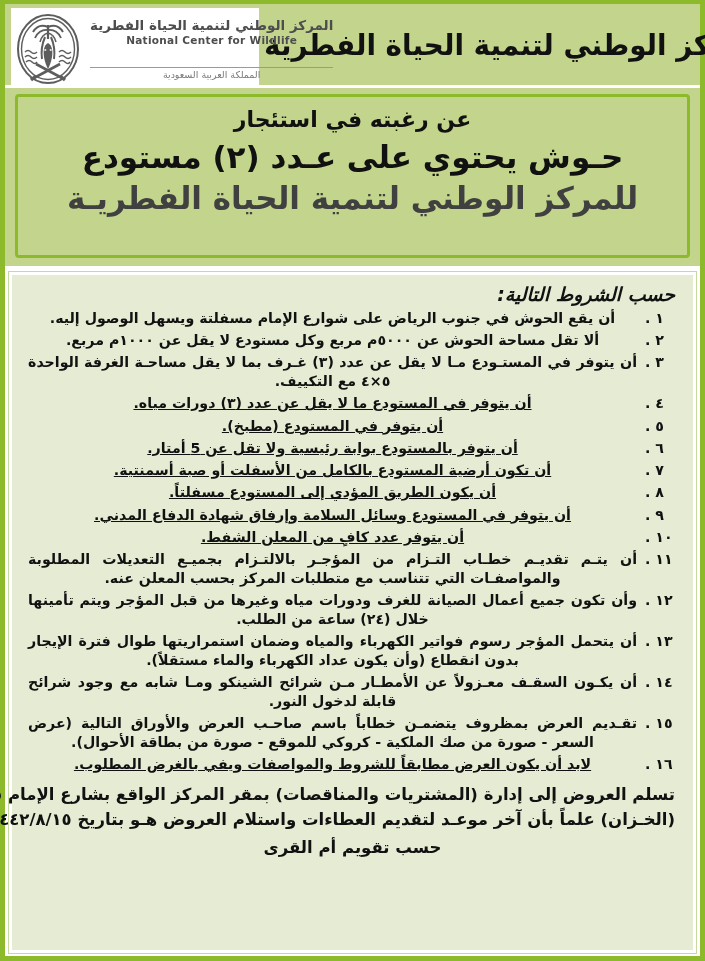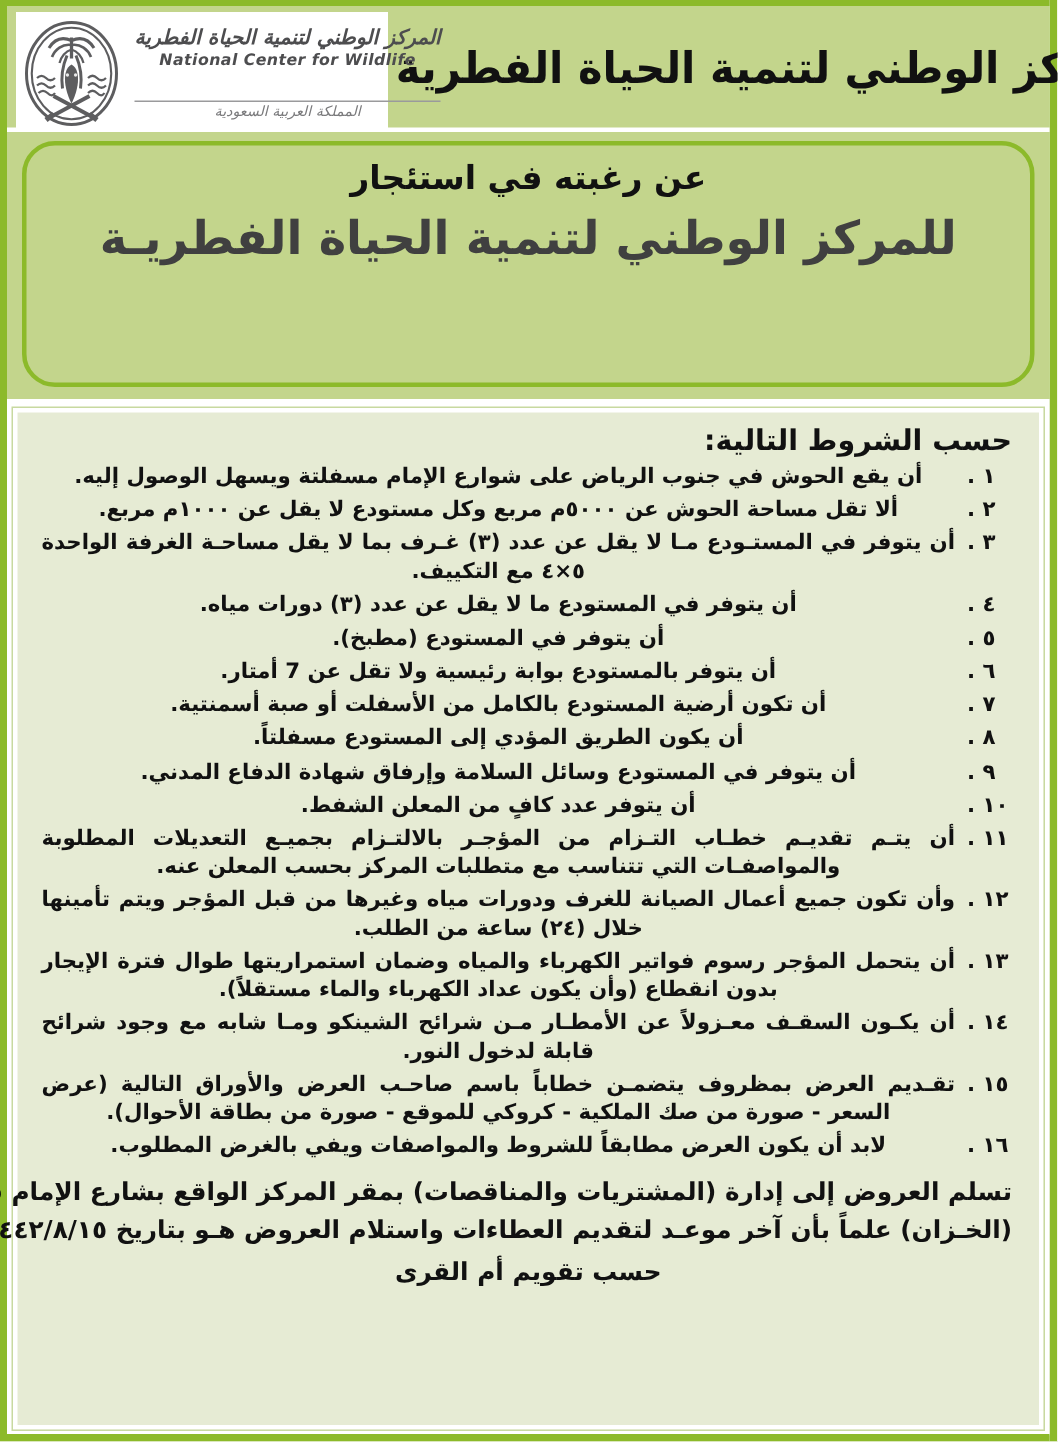--- a/index.html
+++ b/index.html
@@ -48,21 +48,20 @@
     border: 1px solid #ffffff;
     display: flex;
     flex-direction: row-reverse;
     align-items: center;
     justify-content: flex-start;
     order: 2;
     flex: 0 0 248px;
     position: absolute;
     left: 2px;
     top: 4px;
-    font-style: italic;
   }
 
   .logo-emblem {
     flex: 0 0 auto;
     width: 72px;
     height: 80px;
     display: flex;
     align-items: center;
     justify-content: center;
   }
@@ -118,21 +117,21 @@
     box-sizing: border-box;
     height: 182px;
     background: #c3d58c;
     border-bottom: 4px solid #ffffff;
     padding: 6px 10px 8px 10px;
   }
   .title-panel-inner {
     box-sizing: border-box;
     height: 100%;
     border: 3px solid #8cba2a;
-    border-radius: 22px;
+    border-radius: 4px;
     border-top-color: #8cba2a;
     display: flex;
     flex-direction: column;
     align-items: center;
     justify-content: flex-start;
     padding-top: 10px;
   }
   .subtitle-1 {
     font-size: 22px;
     font-weight: 700;
@@ -173,20 +172,21 @@
     outline: 1px solid #c8d9a0;
     padding: 6px 14px 6px 14px;
   }
 
   .cond-heading {
     text-align: right;
     font-size: 19px;
     font-weight: 700;
     color: #111111;
     margin: 2px 4px 4px 0;
+    font-style: italic;
   }
 
   ol.cond-list {
     list-style: none;
     margin: 0;
     padding: 0;
   }
 
   li.cond-item {
     display: flex;
@@ -208,20 +208,21 @@
   }
   li.cond-item .txt {
     flex: 1 1 auto;
     text-align: justify;
     text-align-last: center;
     padding-left: 2px;
   }
   li.cond-item.short .txt {
     text-align: left;
     text-align-last: center;
+    text-decoration: underline;
   }
 
   
   .footer-note {
     margin-top: 8px;
     text-align: center;
     font-size: 16.5px;
     font-weight: 700;
     color: #111111;
     line-height: 1.55;
@@ -293,20 +294,21 @@
         <div class="logo-ar1">المركز الوطني لتنمية الحياة الفطرية</div>
         <div class="logo-en">National Center for Wildlife</div>
         <div class="logo-ar2">المملكة العربية السعودية</div>
       </div>
     </div>
   </div>
 
   <div class="title-panel">
     <div class="title-panel-inner">
       <div class="subtitle-1">عن رغبته في استئجار</div>
+      <div class="subtitle-2">حـوش يحتوي على عـدد (٢) مستودع</div>
       <div class="subtitle-3">للمركز الوطني لتنمية الحياة الفطريـة</div>
     </div>
   </div>
 
   <div class="conditions-wrap">
     <div class="conditions-panel">
 
       <div class="cond-heading">حسب الشروط التالية:</div>
 
       <ol class="cond-list">
@@ -325,21 +327,21 @@
         <li class="cond-item short">
           <span class="num">٤ .</span>
           <span class="txt">أن يتوفر في المستودع ما لا يقل عن عدد (٣) دورات مياه.</span>
         </li>
         <li class="cond-item short">
           <span class="num">٥ .</span>
           <span class="txt">أن يتوفر في المستودع (مطبخ).</span>
         </li>
         <li class="cond-item short">
           <span class="num">٦ .</span>
-          <span class="txt">أن يتوفر بالمستودع بوابة رئيسية ولا تقل عن 7 أمتار.</span>
+          <span class="txt">أن يتوفر بالمستودع بوابة رئيسية ولا تقل عن 5 أمتار.</span>
         </li>
         <li class="cond-item short">
           <span class="num">٧ .</span>
           <span class="txt">أن تكون أرضية المستودع بالكامل من الأسفلت أو صبة أسمنتية.</span>
         </li>
         <li class="cond-item short">
           <span class="num">٨ .</span>
           <span class="txt">أن يكون الطريق المؤدي إلى المستودع مسفلتاً.</span>
         </li>
         <li class="cond-item short">

